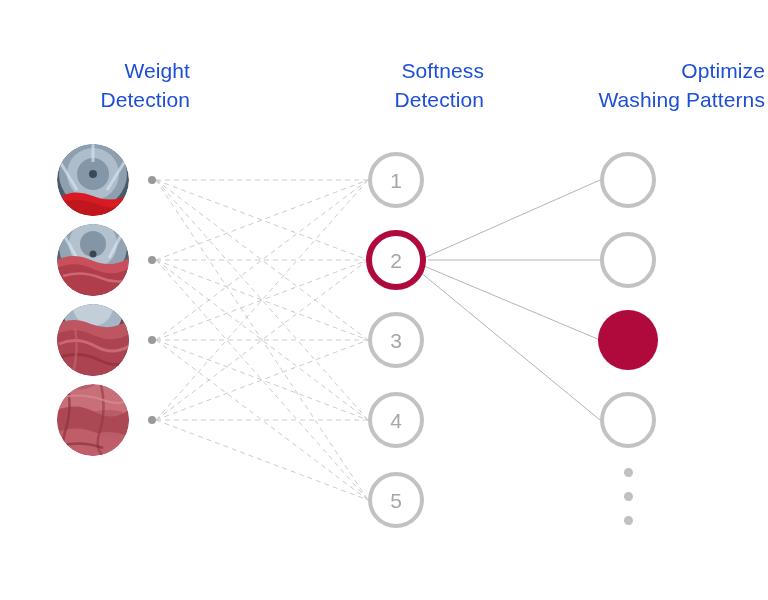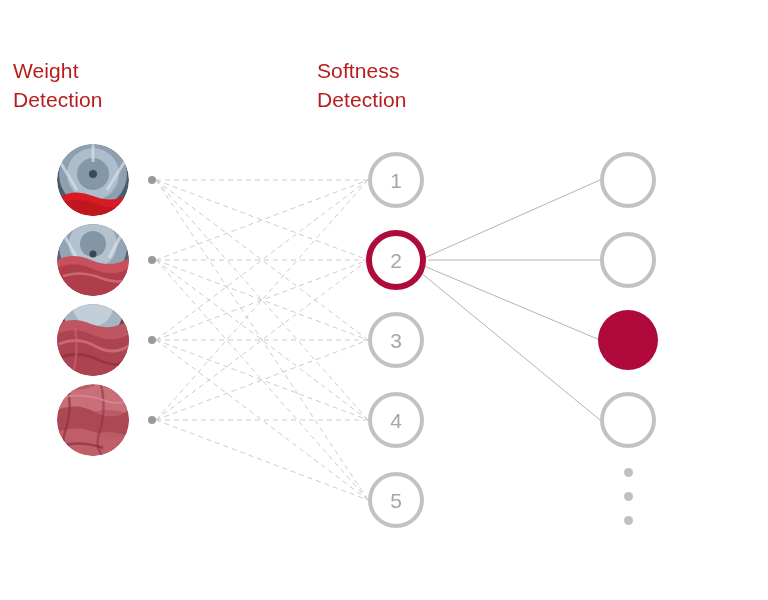--- a/index.html
+++ b/index.html
@@ -7,29 +7,28 @@
     width:768px;height:600px;
     background:#ffffff;
     font-family:"Liberation Sans","DejaVu Sans",sans-serif;
     overflow:hidden;
     position:relative;
   }
   #diagram{position:absolute;inset:0;width:768px;height:600px;}
 
   .col-title{
     position:absolute;
-    text-align:left;
+    text-align:right;
     font-size:21px;
     line-height:29px;
     font-weight:400;
-    color:#b91c1c;
+    color:#1d4ed8;
     letter-spacing:.1px;
     white-space:pre-line;
     pointer-events:none;
-    padding-left:13px;
   }
   #title-weight{left:0px;  top:56px;  width:190px;}
   #title-softness{left:304px;top:56px; width:180px;}
   #title-optimize{left:510px;top:56px; width:255px;}
 
   
   svg.edges{position:absolute;left:0;top:0;width:768px;height:600px;}
 
   
   .thumb{
@@ -80,20 +79,22 @@
 <body>
 
 <div id="diagram">
 
   <div class="col-title" id="title-weight">Weight
 Detection</div>
 
   <div class="col-title" id="title-softness">Softness
 Detection</div>
 
+  <div class="col-title" id="title-optimize">Optimize
+Washing Patterns</div>
 
   <svg class="edges" viewBox="0 0 768 600" xmlns="http://www.w3.org/2000/svg">
     <defs>
       <clipPath id="clipCirc">
           <circle cx="36" cy="36" r="36"></circle>
         </clipPath>
     </defs>
 
     <g stroke="#cccccc" stroke-width="1" stroke-dasharray="5 4" fill="none">
       <line x1="156" y1="180" x2="368" y2="180"></line>

